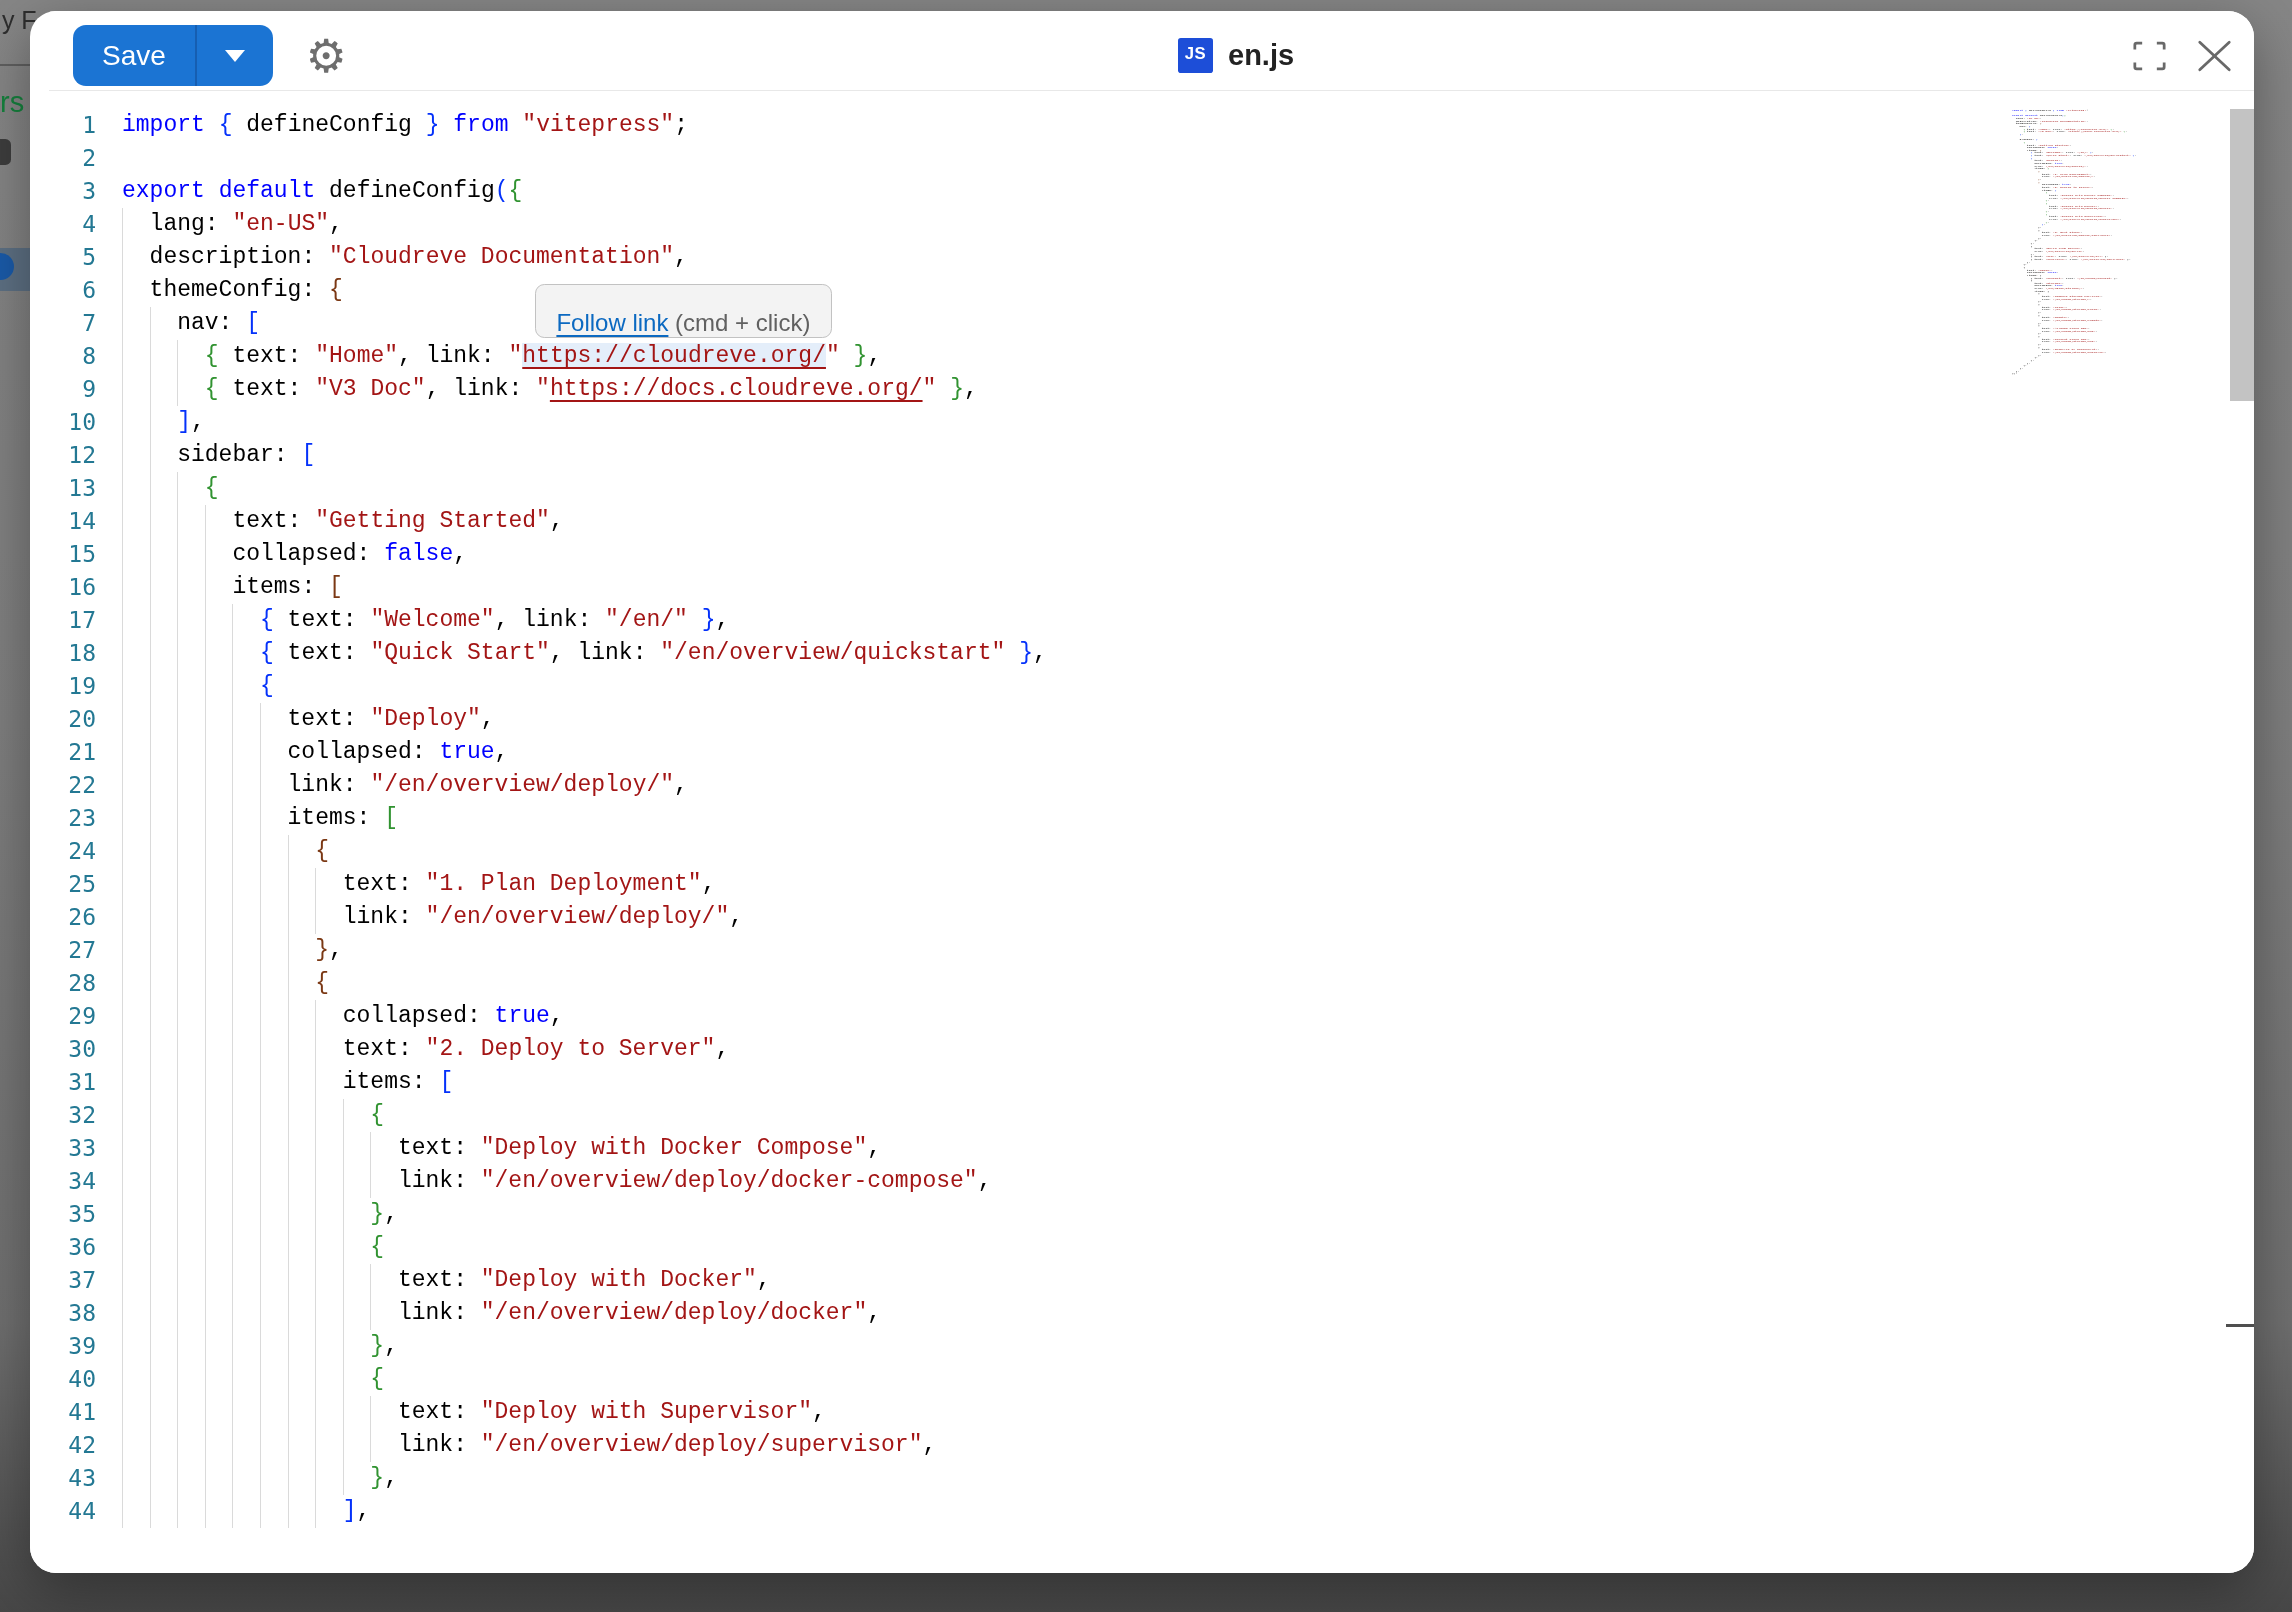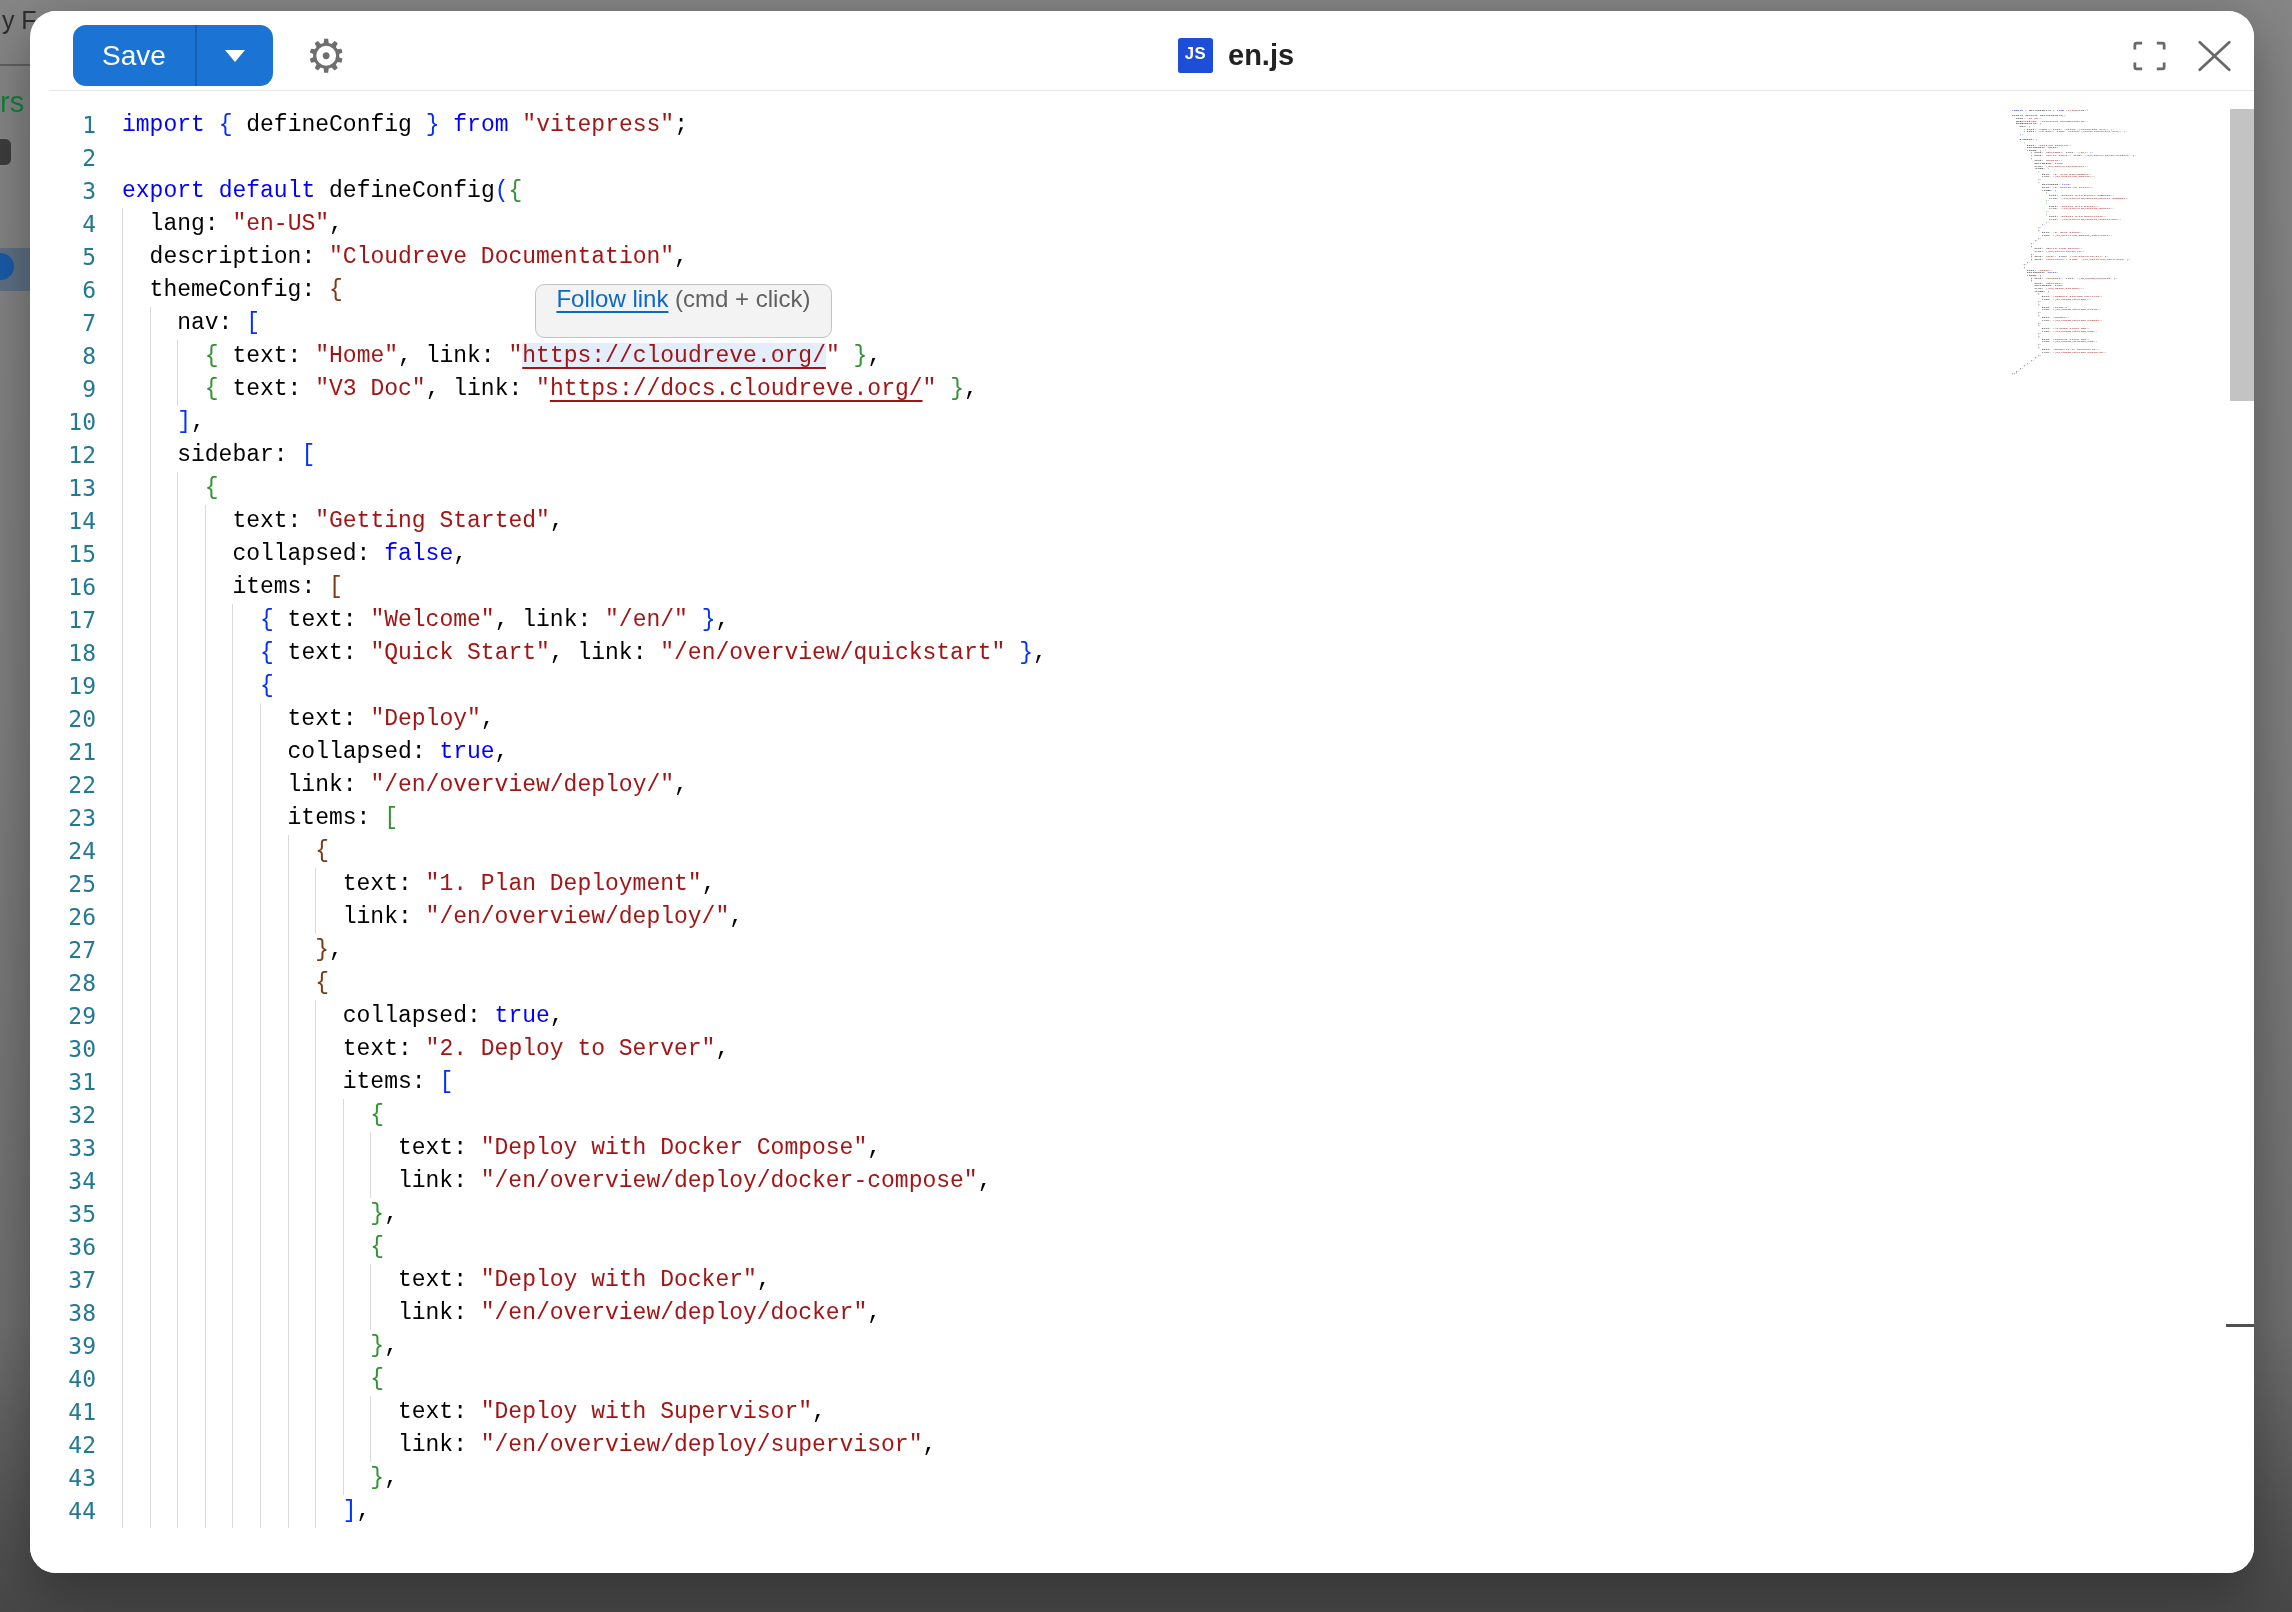--- a/index.html
+++ b/index.html
@@ -57,21 +57,21 @@
   .tk-p { color:#000000; }
   .tk-k { color:#0000ff; }
   .tk-s { color:#a31515; }
   .tk-b1 { color:#0431fa; }
   .tk-b2 { color:#319331; }
   .tk-b3 { color:#7b3814; }
   .tk-u, .tk-uh { color:#a31515; text-decoration:underline; text-decoration-thickness:1.9px; text-underline-offset:4.6px; }
   .tk-uh { background:#e4eefa; }
 
   
-  .hover-tooltip { position:absolute; left:505px; top:177px; height:54px; padding:0 20.4px; background:#f3f3f3; border:1.9px solid #c2c2c2; border-radius:9.3px; display:flex; align-items:flex-start; font-size:24px; color:#616161; white-space:pre; z-index:30; }
+  .hover-tooltip { position:absolute; left:505px; top:177px; height:54px; padding:0 20.4px; background:#f3f3f3; border:1.9px solid #c2c2c2; border-radius:9.3px; display:flex; align-items:flex-end; font-size:24px; color:#616161; white-space:pre; z-index:30; }
   .hover-tooltip a { color:#0b69c1; text-decoration:underline; text-underline-offset:3.7px; cursor:pointer; }
 
   
   .minimap { position:absolute; left:1982px; top:1.9px; width:232px; height:436px; overflow:hidden; cursor:pointer; }
   .minimap-inner { transform:scale(0.134,0.0806); transform-origin:0 0; width:1299px; font-family:"DejaVu Sans Mono",monospace; font-size:23px; line-height:33px; white-space:pre; }
   .minimap-inner div { height:33px; }
 
   
   .scrollbar-thumb { position:absolute; left:2200px; top:1.9px; width:24px; height:292px; background:#c3c3c3; cursor:pointer; }
   .scroll-marker { position:absolute; left:2196px; top:1217px; width:28px; height:2.8px; background:#4f4f4f; }

